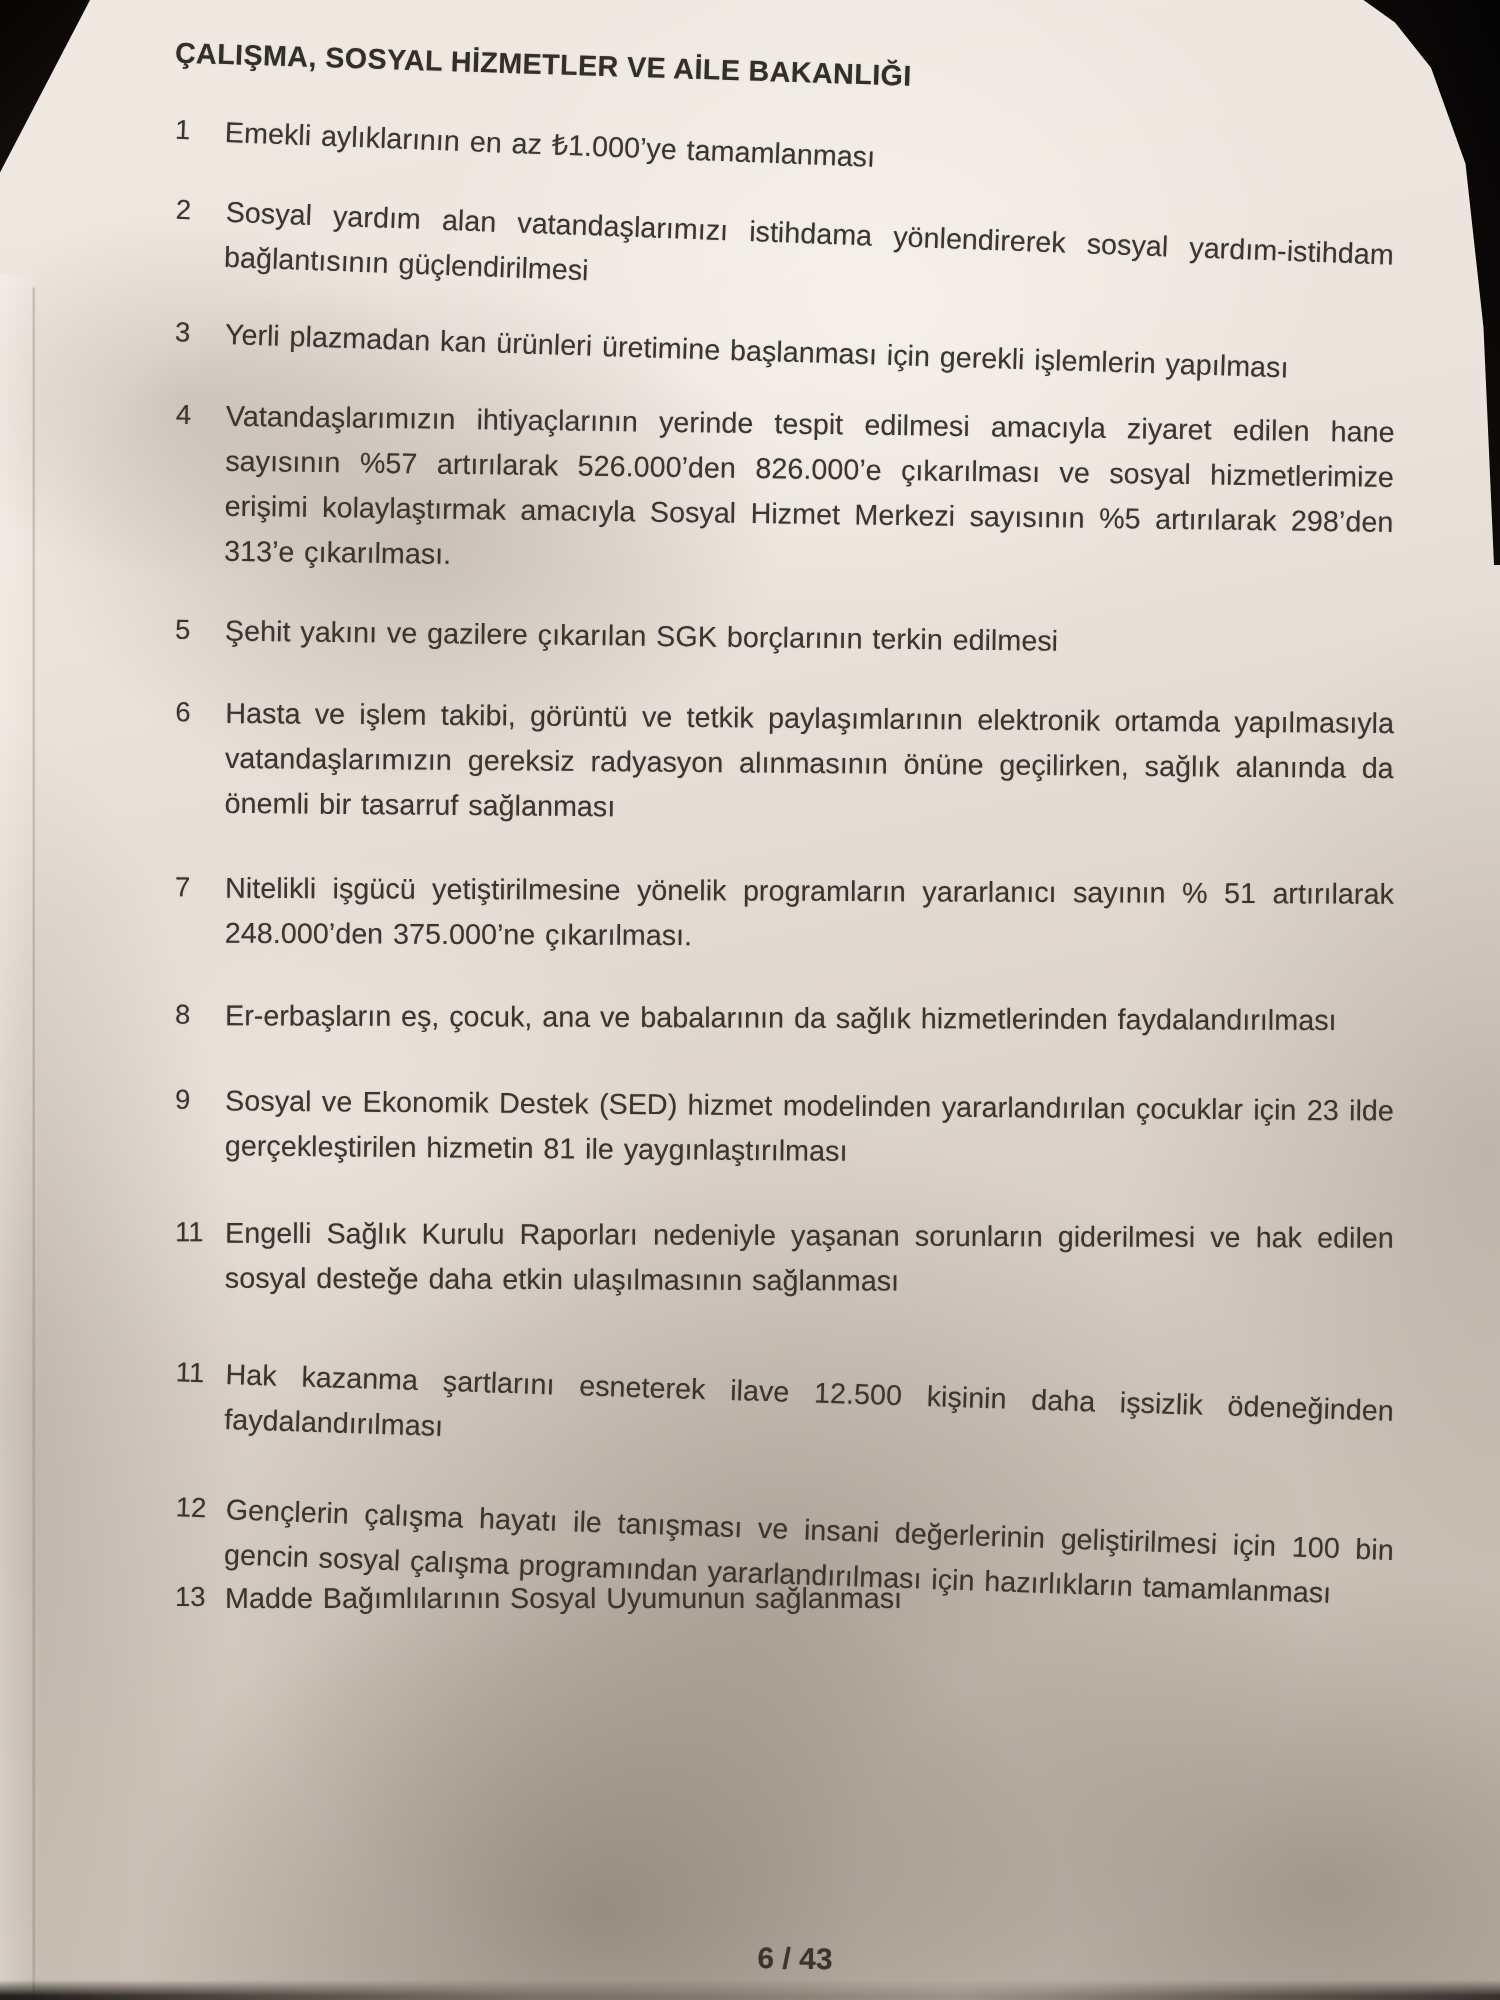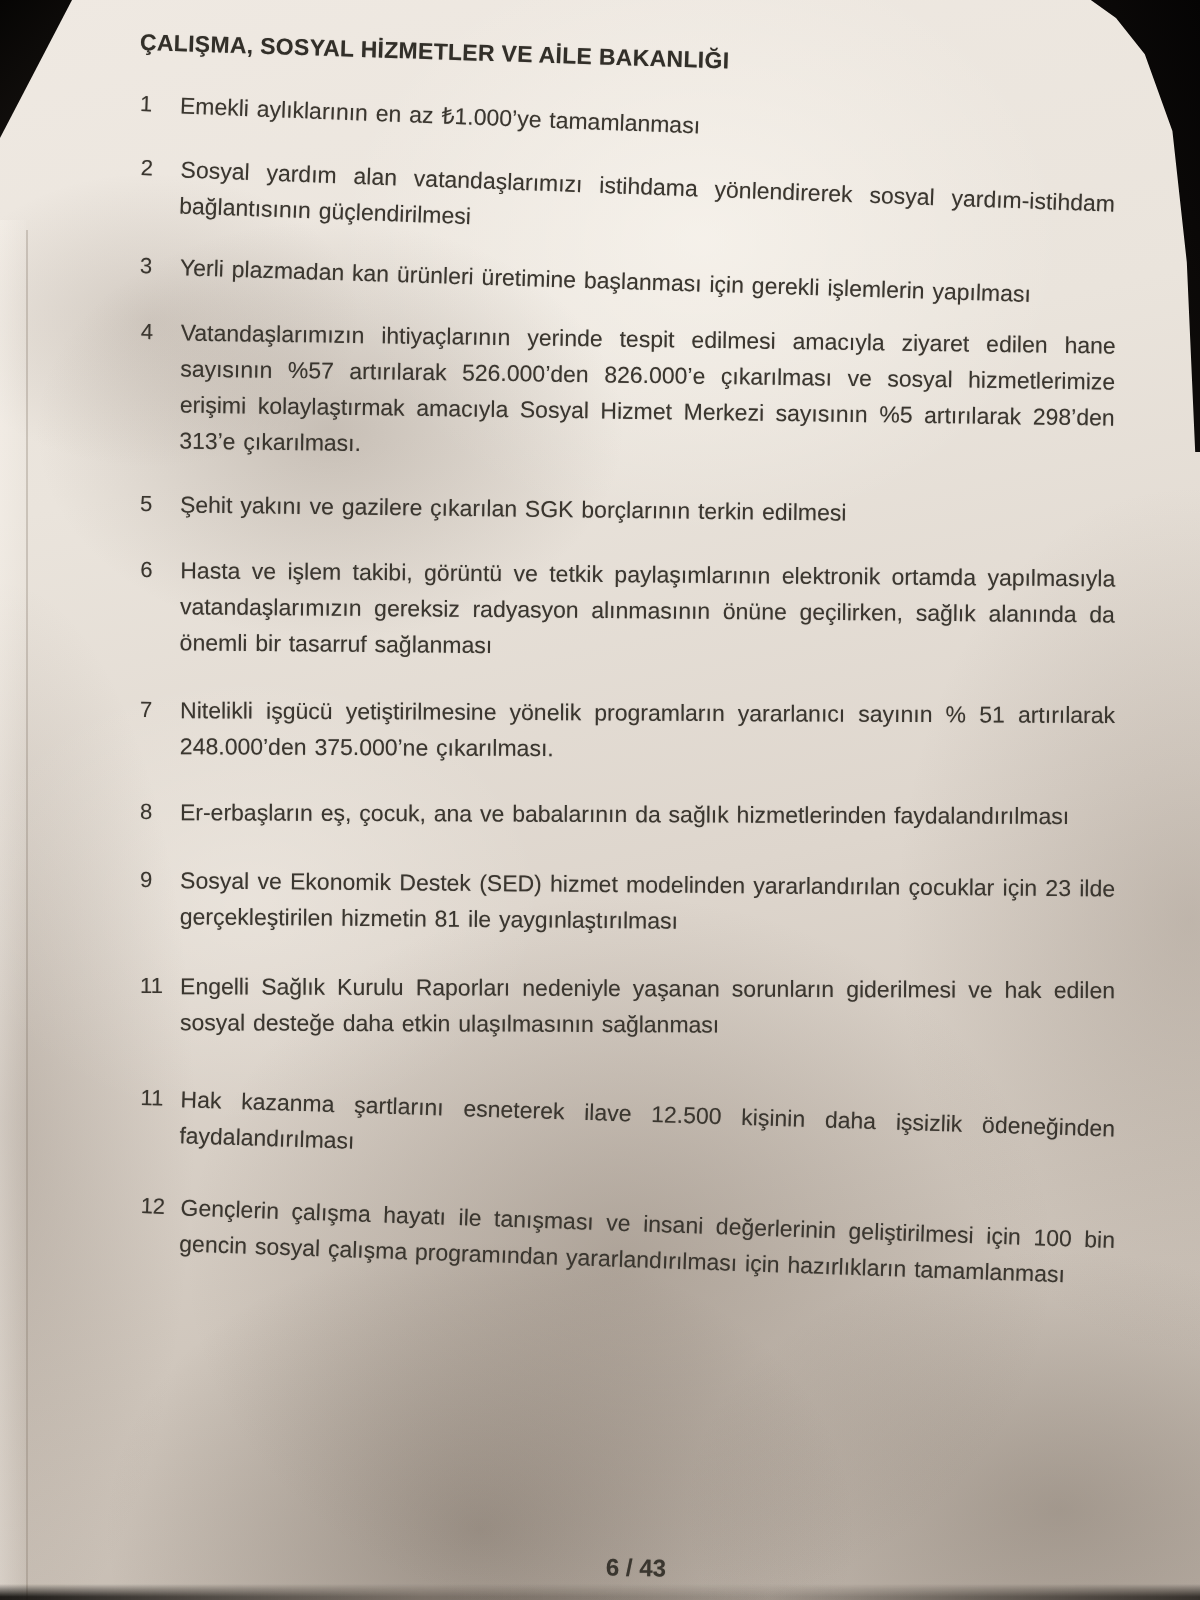--- a/index.html
+++ b/index.html
@@ -152,20 +152,24 @@
       <div class="txt">Engelli Sağlık Kurulu Raporları nedeniyle yaşanan sorunların giderilmesi ve hak edilen sosyal desteğe daha etkin ulaşılmasının sağlanması</div>
     </div>
     <div class="item">
       <span class="num">11</span>
       <div class="txt">Hak kazanma şartlarını esneterek ilave 12.500 kişinin daha işsizlik ödeneğinden faydalandırılması</div>
     </div>
     <div class="item">
       <span class="num">12</span>
       <div class="txt">Gençlerin çalışma hayatı ile tanışması ve insani değerlerinin geliştirilmesi için 100 bin gencin sosyal çalışma programından yararlandırılması için hazırlıkların tamamlanması</div>
     </div>
+    <div class="item">
+      <span class="num">13</span>
+      <div class="txt">Madde Bağımlılarının Sosyal Uyumunun sağlanması</div>
+    </div>
 
     <div class="page-number">6 / 43</div>
   </div>
 
   <div class="corner-tl"></div>
   <div class="edge-tr"></div>
   <div class="edge-bottom"></div>
 </div>
 
 </body></html>

